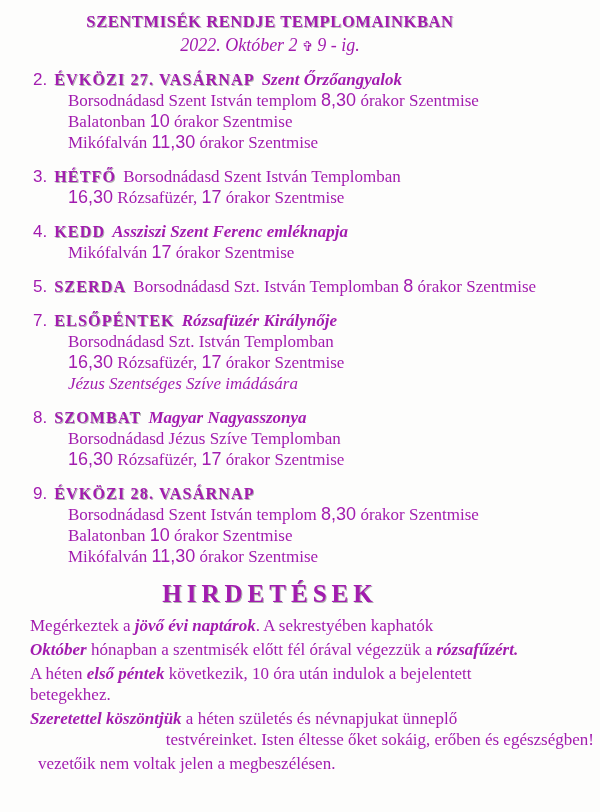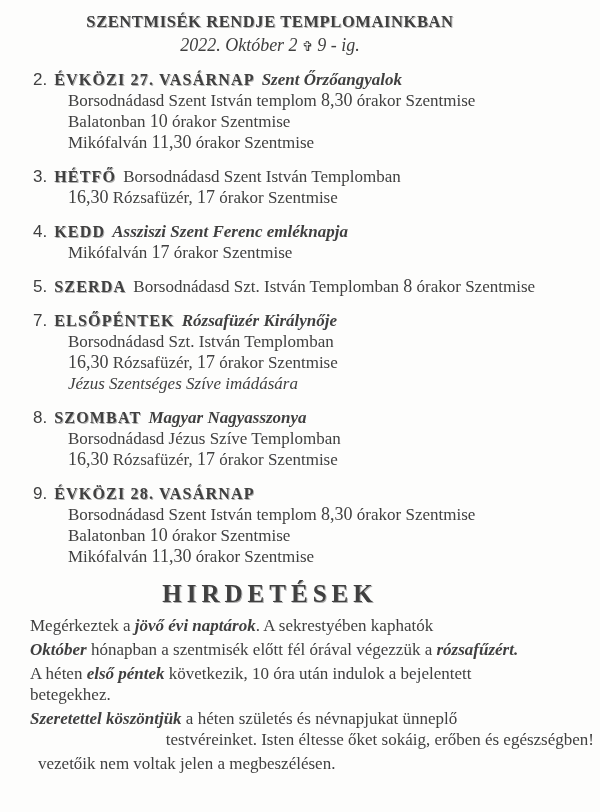--- a/index.html
+++ b/index.html
@@ -1,39 +1,39 @@
 <!DOCTYPE html>
 <html><head>
 <meta charset="utf-8">
 <style>
   html,body{margin:0;padding:0;background:#fff;}
   .page{
     position:relative;width:600px;height:812px;overflow:hidden;
-    background:#fdfdfc;color:#404040;
+    background:#fdfdfc;color:#a21caf;
     font-family:"Liberation Serif","DejaVu Serif",serif;
     font-size:17px;
   }
   .inner{padding:12px 4px 0 0;}
   .center{width:540px;text-align:center;}
   .title{
     font-weight:bold;font-size:16.5px;letter-spacing:0.6px;
     text-shadow:1px 1px 0 #b9b9b9;
   }
   .subtitle{font-style:italic;font-size:18px;margin-top:3px;}
   .cross{font-family:"DejaVu Sans","Liberation Serif",sans-serif;font-style:normal;font-size:14px;padding:0 4px;}
   .sec{margin:13px 0 0 33px;}
   .line{line-height:21px;white-space:nowrap;}
   .h .num{font-family:"Liberation Sans","DejaVu Sans",sans-serif;font-size:17px;margin-right:7px;}
   .day{
     font-weight:bold;font-size:16px;letter-spacing:1.2px;
     text-shadow:1px 1px 0 #b0b0b0;margin-right:7px;
   }
   .feast{font-weight:bold;font-style:italic;font-size:17px;}
   .secbody{margin-left:35px;}
-  .n{font-family:Liberation Serif, serif;font-size:18px;}
+  .n{font-family:Liberation Sans, sans-serif;font-size:18px;}
   .it{font-style:italic;}
   .hird{
     font-weight:bold;font-size:25px;letter-spacing:5px;
     text-shadow:1px 1px 0 #b0b0b0;margin-top:13px;margin-bottom:7px;
   }
   .ann{margin-left:30px;margin-right:2px;}
   .para{margin-top:2.5px;}
   .aline{line-height:21.3px;white-space:nowrap;}
   .b{font-weight:bold;font-style:italic;}
   .bi{font-weight:bold;font-style:italic;}

